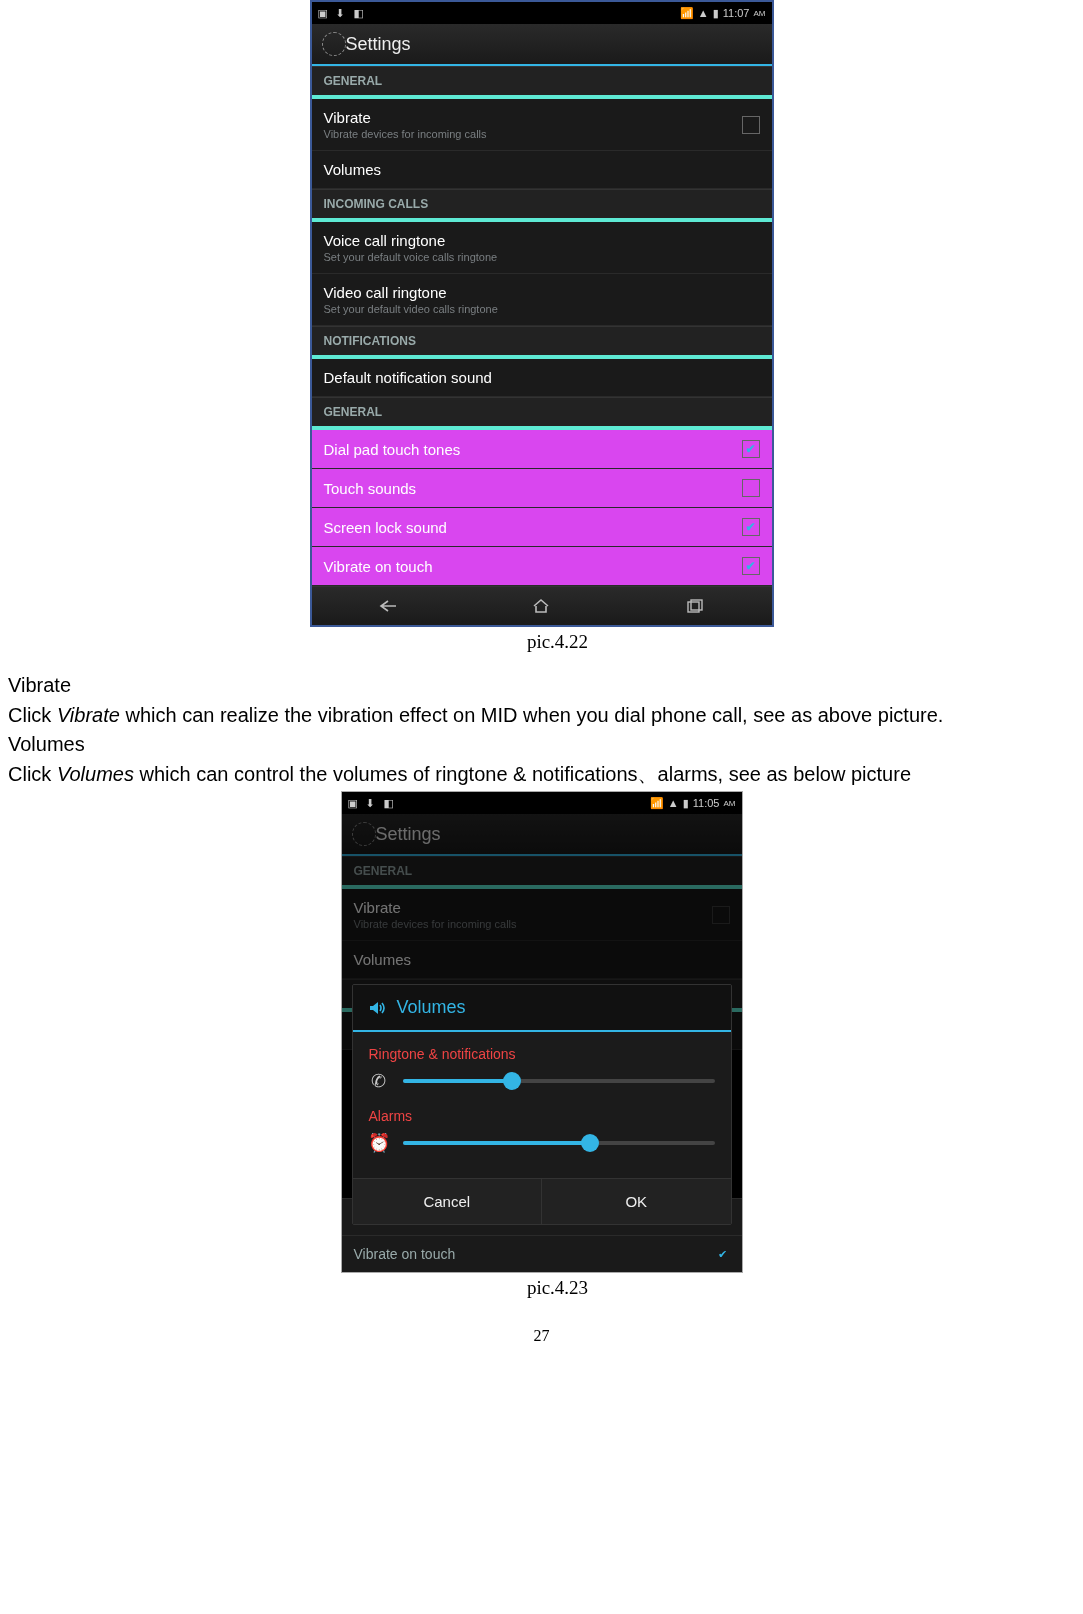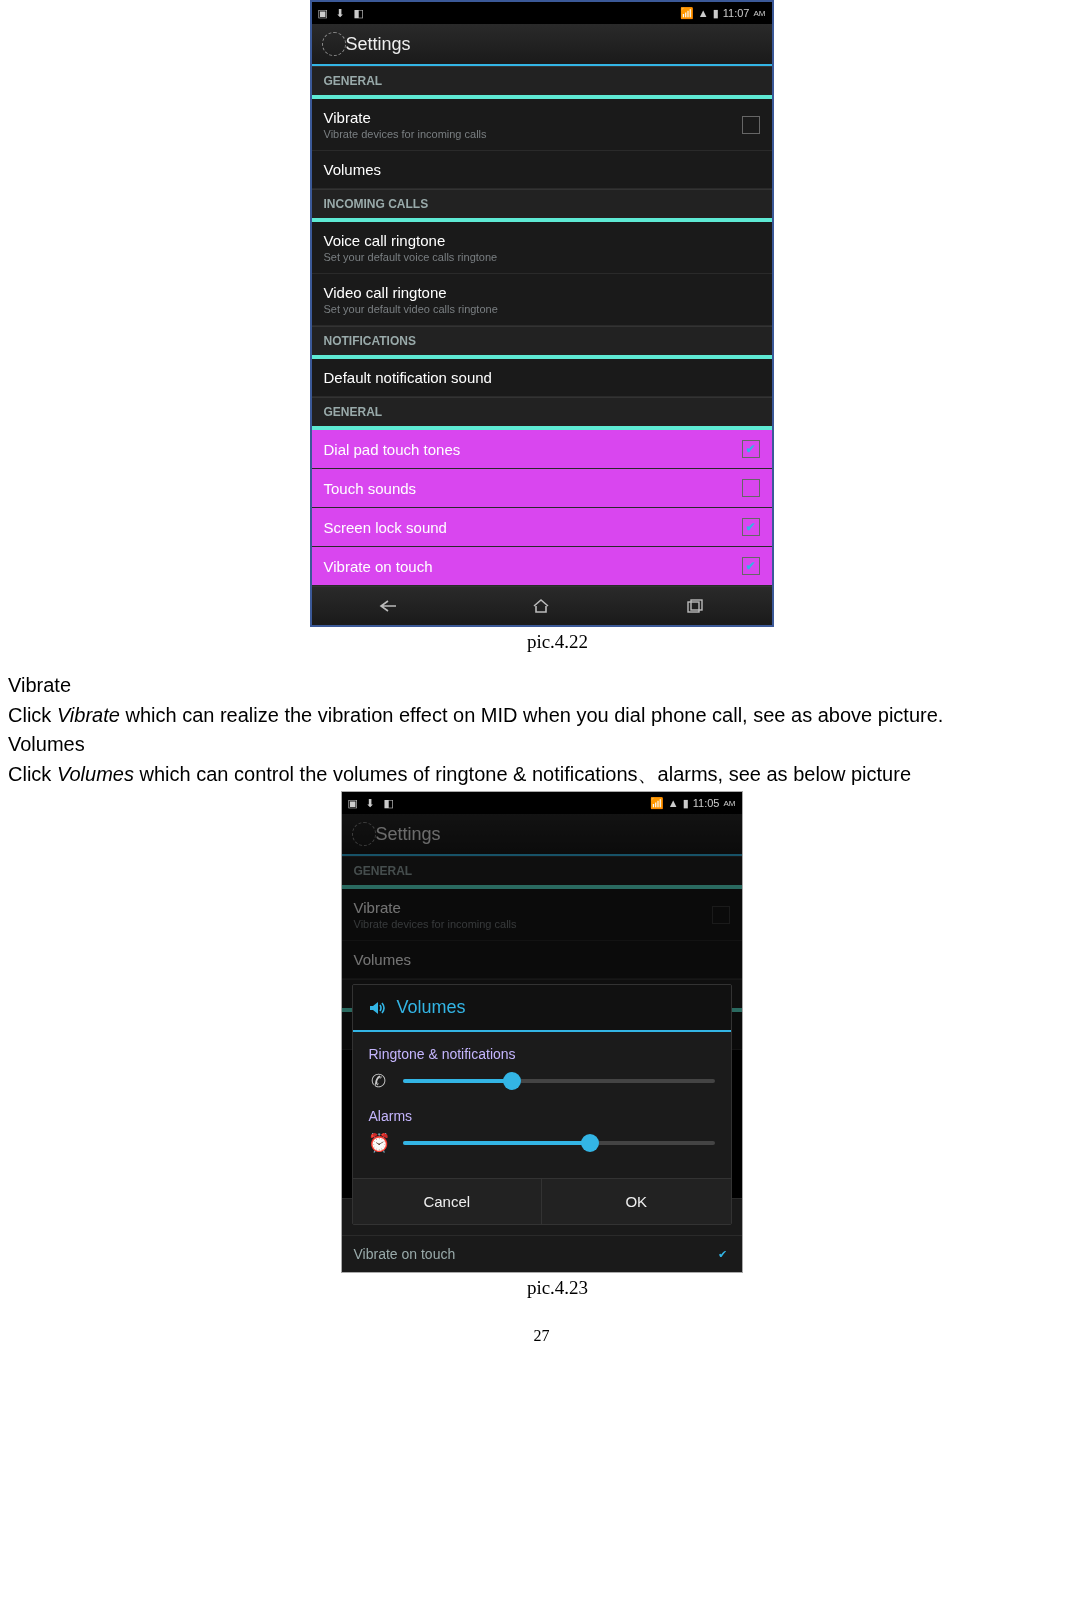--- a/index.html
+++ b/index.html
@@ -134,21 +134,21 @@
     color: #33b5e5;
     font-size: 18px;
     padding: 12px 14px;
     display: flex;
     align-items: center;
     gap: 10px;
     border-bottom: 2px solid #33b5e5;
   }
   .speaker-icon svg { display: block; }
   .dialog-body { padding: 14px 16px 8px 16px; }
-  .slabel { color: #c4b5fd; font-size: 14px; margin-bottom: 8px; }
+  .slabel { color: #ef4444; font-size: 14px; margin-bottom: 8px; }
   .srow { display: flex; align-items: center; gap: 14px; margin-bottom: 16px; }
   .sicon { color: #ccc; font-size: 18px; width: 20px; text-align: center; }
   .slider {
     flex: 1;
     height: 4px;
     background: #444;
     position: relative;
     border-radius: 2px;
   }
   .slider-fill {

